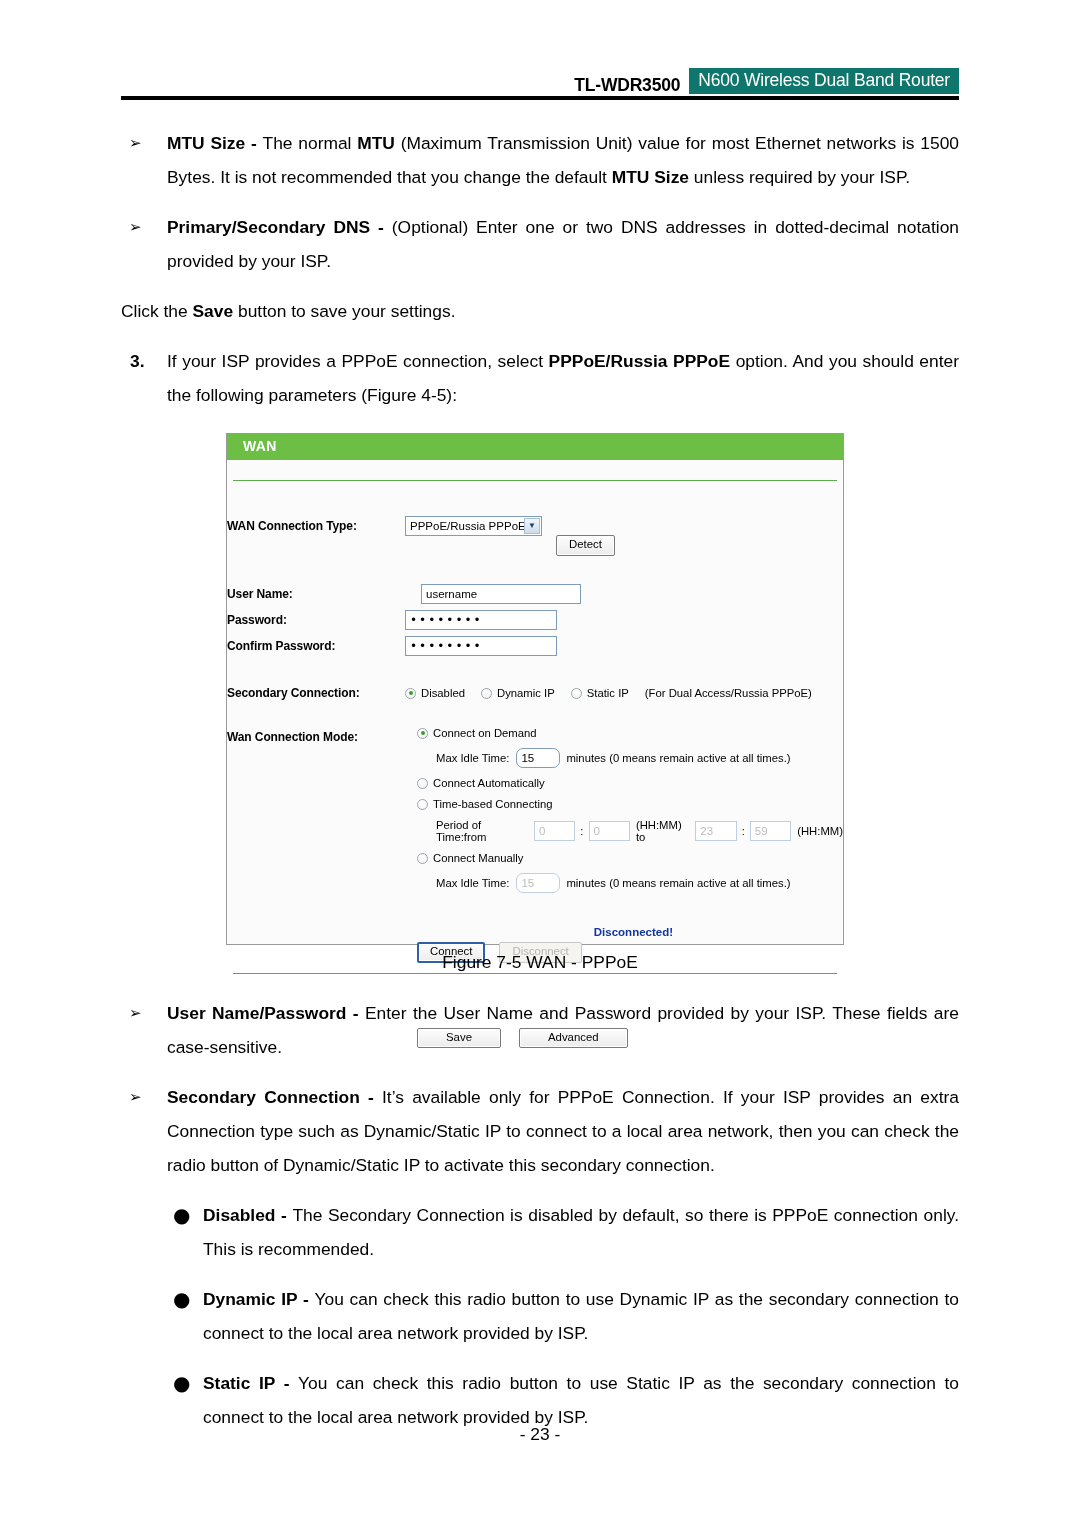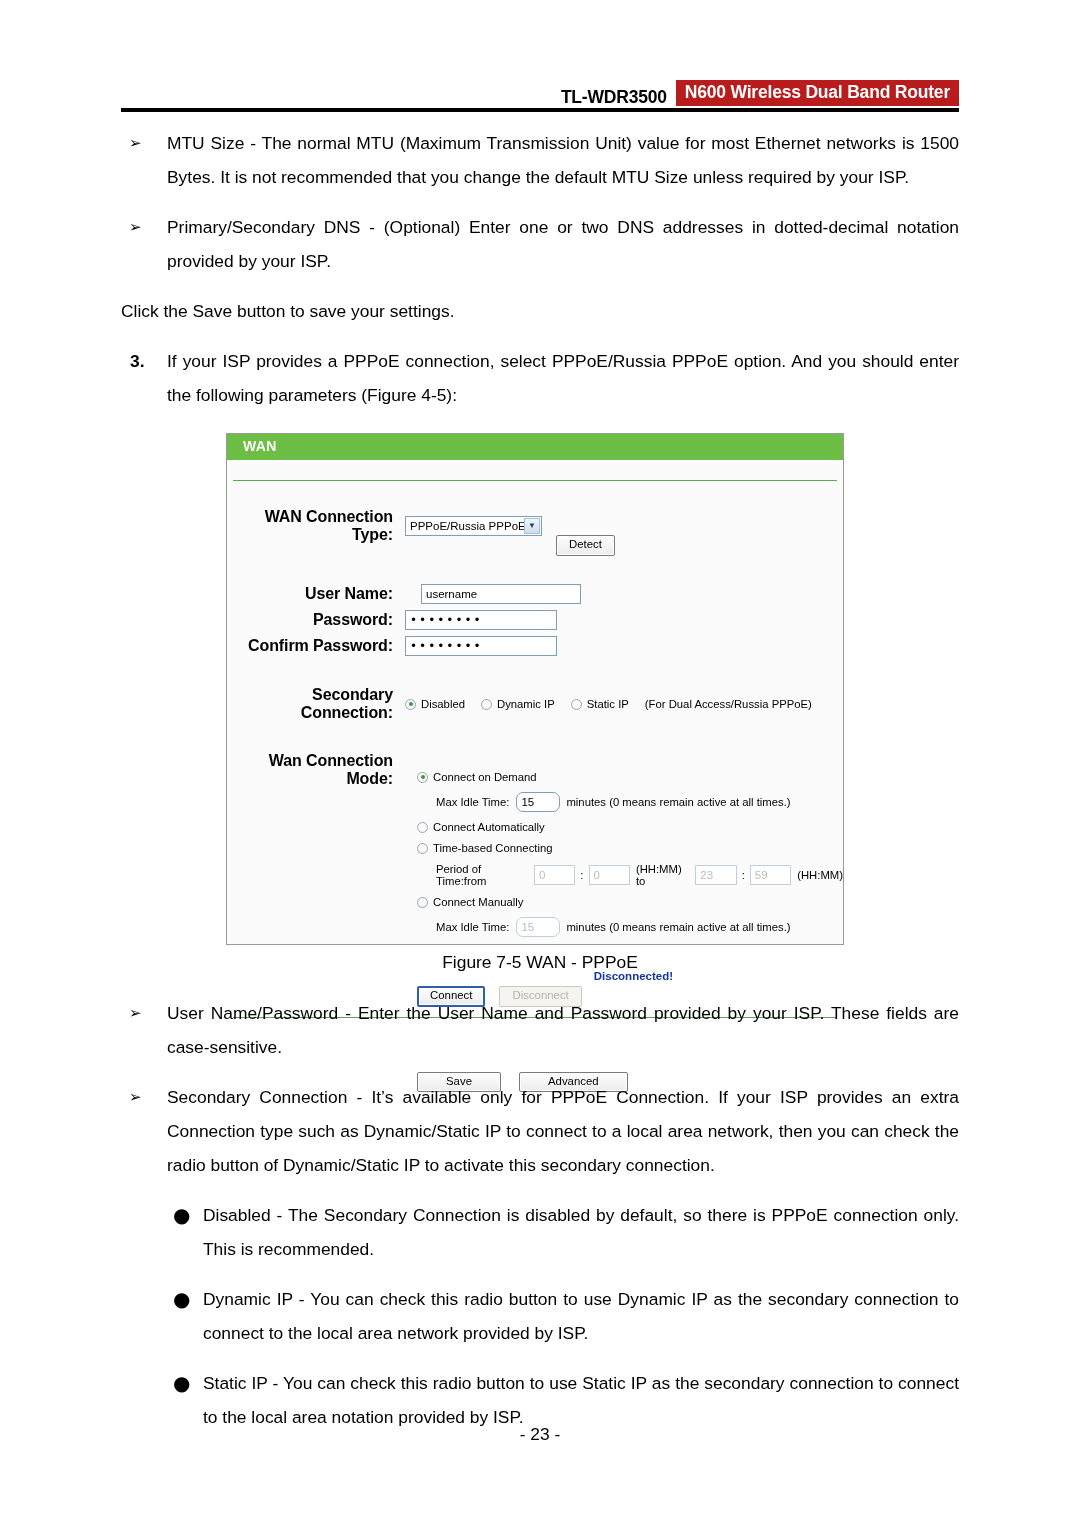--- a/index.html
+++ b/index.html
@@ -11,42 +11,42 @@
     font-family: "Liberation Sans", sans-serif;
     color: #000000;
     position: relative;
     overflow: hidden;
   }
 
   
   .page-header {
     position: absolute;
     left: 121px;
-    top: 80px;
+    top: 68px;
     width: 838px;
   }
   .header-row {
     display: flex;
     align-items: flex-end;
     justify-content: flex-end;
     height: 26px;
   }
   .header-model {
     font-size: 17.5px;
     font-weight: bold;
     letter-spacing: -0.2px;
     padding-right: 9px;
     line-height: 1;
     white-space: nowrap;
   }
   .header-badge {
-    background: #b91c1c;
+    background: #0f766e;
     color: #ffffff;
     font-size: 17.5px;
-    font-weight: bold;
+    font-weight: normal;
     letter-spacing: -0.2px;
     padding: 4px 9px 5px 9px;
     line-height: 1;
     white-space: nowrap;
   }
   .header-rule {
     border-bottom: 4px solid #000000;
     margin-top: 2px;
     width: 838px;
   }
@@ -54,21 +54,21 @@
   
   .content { position: absolute; left: 121px; top: 126px; width: 838px; }
 
   p.para {
     margin: 0;
     font-size: 17.4px;
     line-height: 34px;
     text-align: justify;
     text-justify: inter-word;
   }
-  .b { font-weight: normal; }
+  .b { font-weight: bold; }
 
   .bullet-item {
     position: relative;
     padding-left: 46px;
     margin-top: 0;
     margin-bottom: 16px;
   }
   .bullet-item .marker {
     position: absolute;
     left: 8px;
@@ -128,24 +128,23 @@
   .wan-spacer { height: 20px; }
   .wan-divider { border-top: 1px solid #5fa852; margin: 0 6px; }
   .wan-body {
     padding: 14px 0 0 0;
     font-size: 11.3px;
   }
 
   .frow { display: flex; align-items: center; margin-bottom: 0; }
   .flabel {
     width: 178px;
-    text-align: right;
     padding-right: 12px;
     font-weight: bold;
-    font-size: 16px;
+    font-size: 12px;
     letter-spacing: -0.1px;
   }
   .fctl { display: flex; align-items: center; }
 
   .sel {
     width: 137px;
     height: 20px;
     border: 1px solid #7f9db9;
     background: #ffffff;
     font-size: 11.5px;
@@ -441,18 +440,18 @@
     <p class="para"><span class="b">Disabled - </span><span>The Secondary Connection is disabled by default, so there is PPPoE connection only. This is recommended.</span></p>
   </div>
 
   <div class="sub-item">
     <span class="marker">●</span>
     <p class="para"><span class="b">Dynamic IP - </span><span>You can check this radio button to use Dynamic IP as the secondary connection to connect to the local area network provided by ISP.</span></p>
   </div>
 
   <div class="sub-item">
     <span class="marker">●</span>
-    <p class="para"><span class="b">Static IP - </span><span>You can check this radio button to use Static IP as the secondary connection to connect to the local area notation provided by ISP.</span></p>
+    <p class="para"><span class="b">Static IP - </span><span>You can check this radio button to use Static IP as the secondary connection to connect to the local area network provided by ISP.</span></p>
   </div>
 
 </div>
 
 <div class="pagenum">- 23 -</div>
 
 </body></html>

